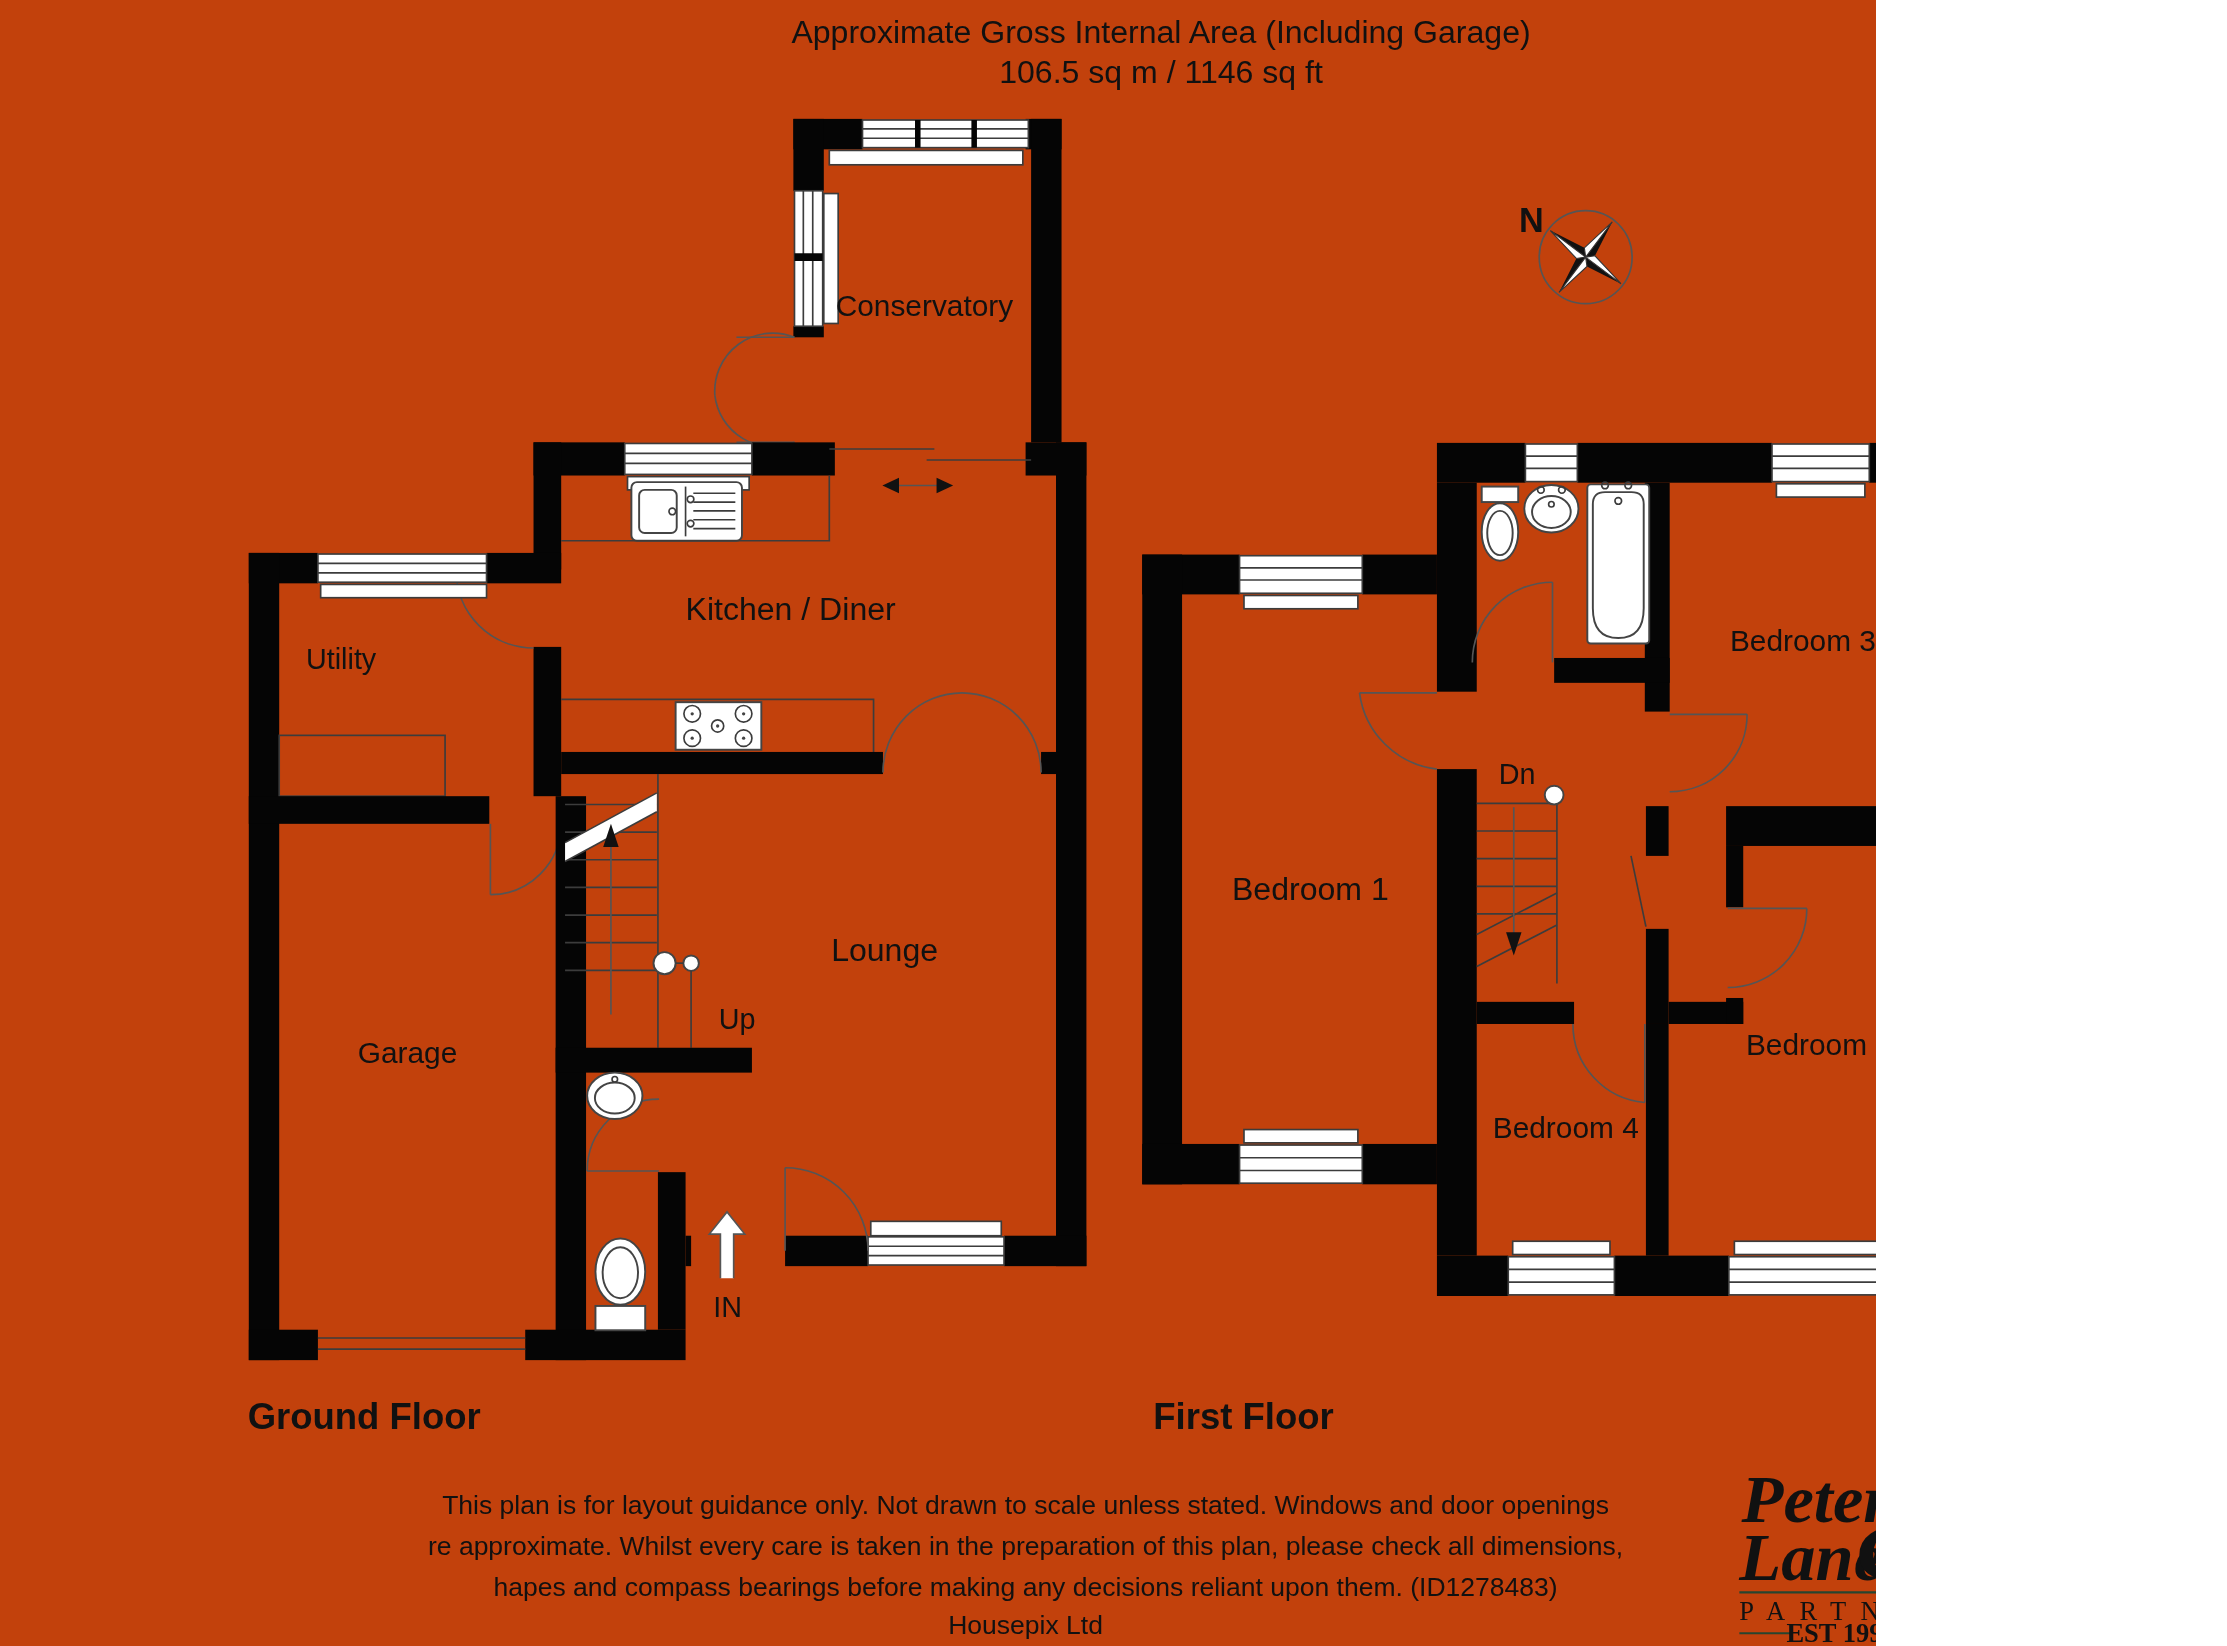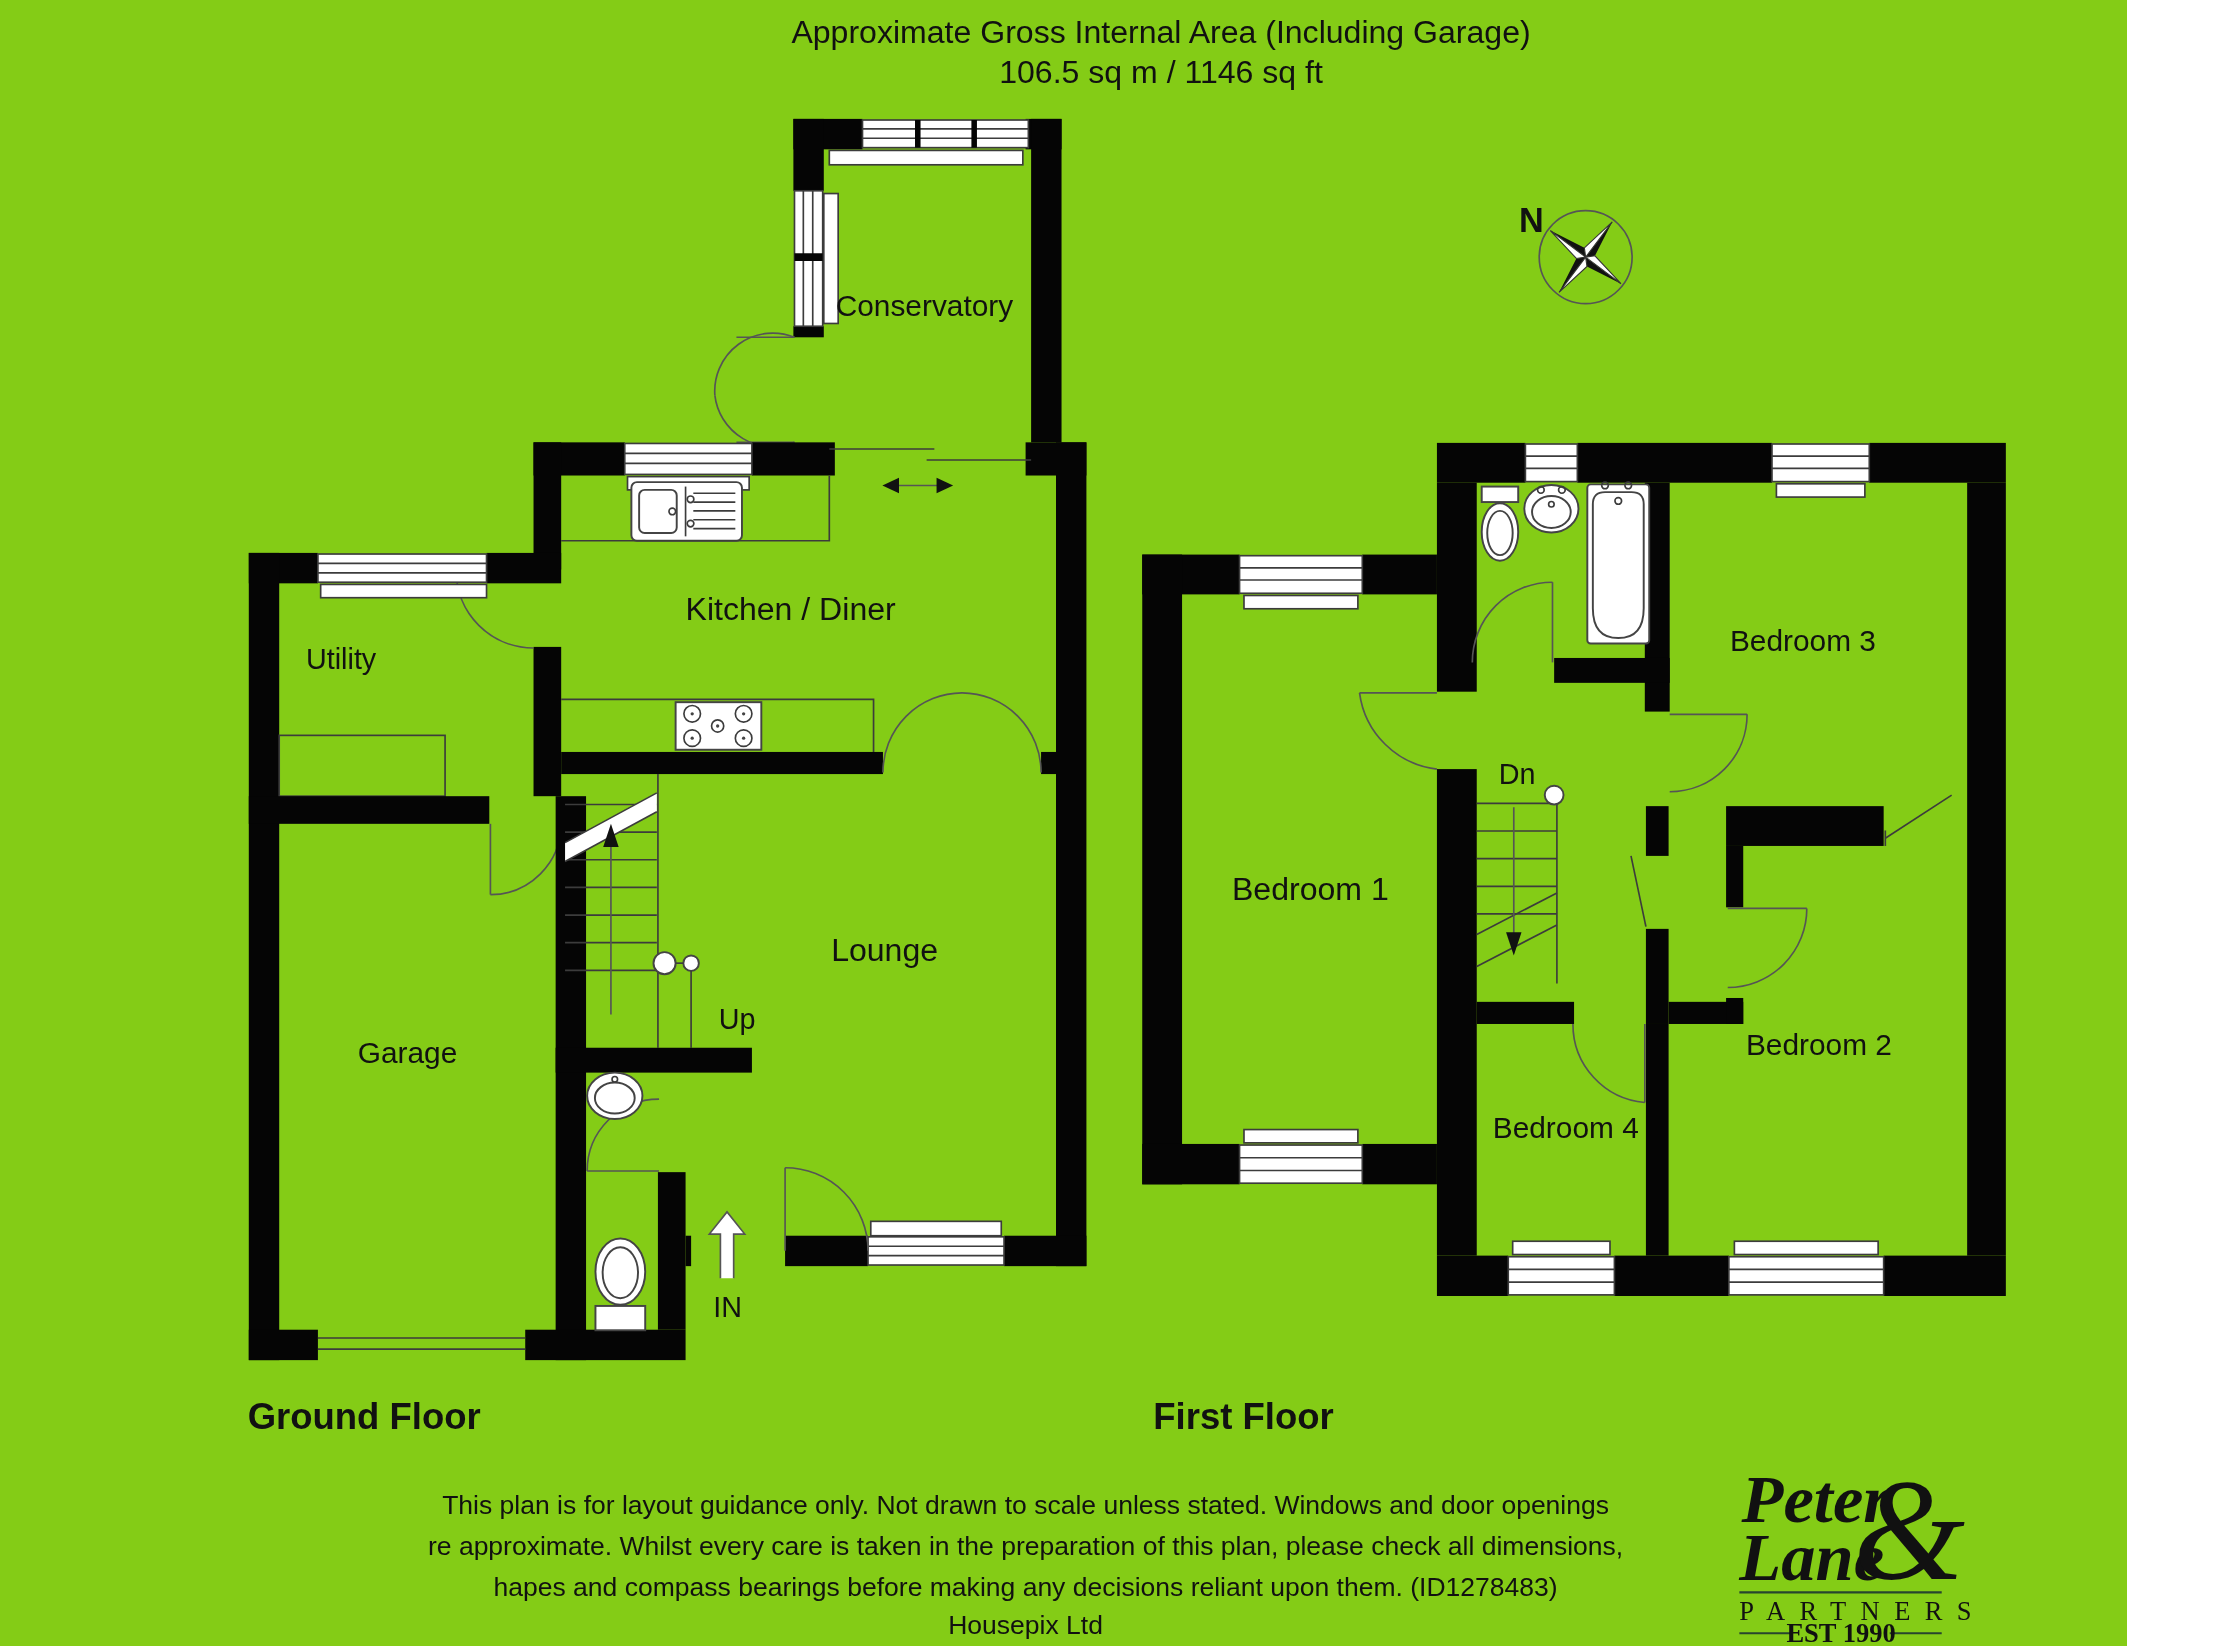--- a/index.html
+++ b/index.html
@@ -1,16 +1,16 @@
 <!DOCTYPE html>
 <html style="font-size:8.8px"><head>
 <meta charset="utf-8">
 <style>
   html,body{margin:0;padding:0;background:#ffffff;}
-  .page{width:2127px;height:1646px;position:relative;background:#84cc16;overflow:hidden;}
+  .page{width:1876px;height:1646px;position:relative;background:#c2410c;overflow:hidden;}
   svg{display:block;}
   text{font-family:"Liberation Sans", sans-serif;fill:#111111;}
   .title-text{font-size:58px;}
   .room-label{font-size:54px;}
   .room-label-lg{font-size:58px;}
   .small-label{font-size:52px;}
   .floor-name{font-size:66px;font-weight:bold;}
   .disclaimer{font-size:48px;}
   .north{font-size:62px;font-weight:bold;}
   .wall{fill:#050505;stroke:none;}

